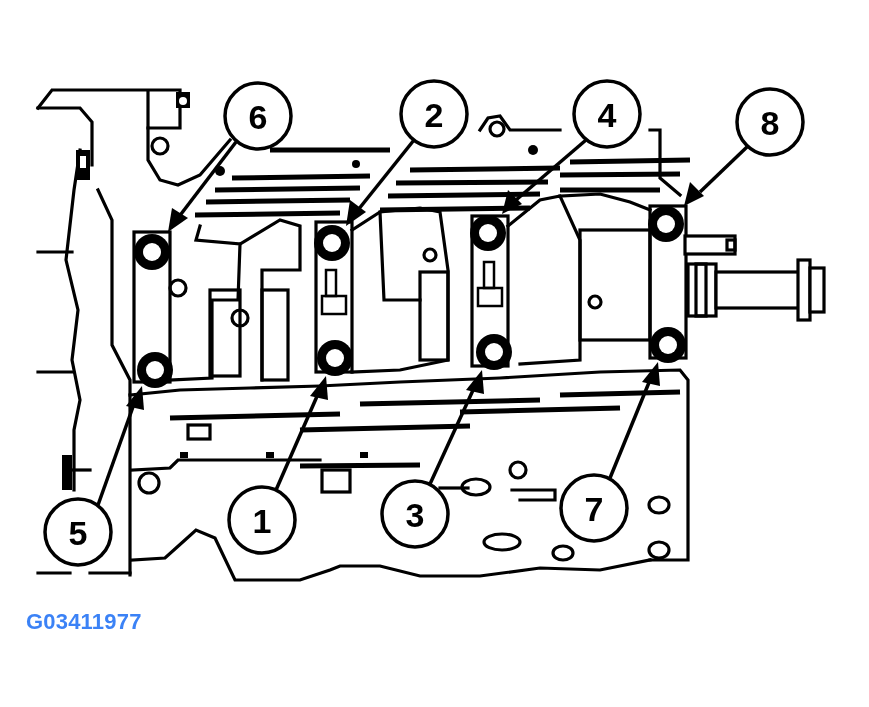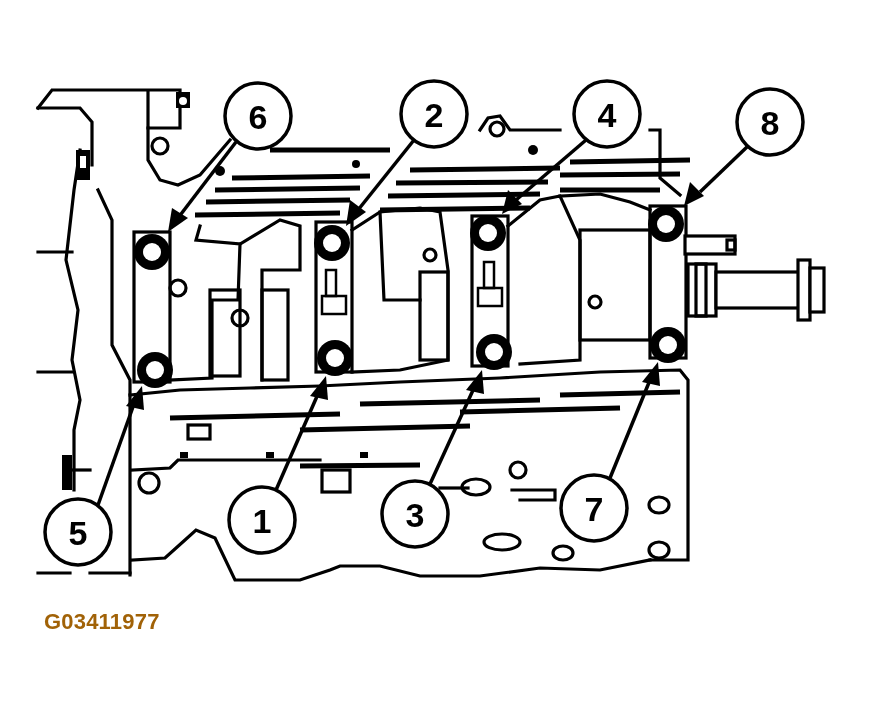--- a/index.html
+++ b/index.html
@@ -8,21 +8,21 @@
   #figure svg { display:block; }
   .line { stroke:#000; stroke-width:3.2; fill:none; stroke-linejoin:miter; stroke-linecap:square; }
   .thick { stroke:#000; stroke-width:5; fill:none; }
   .fillw { fill:#fff; }
   .callout-circle { fill:#fff; stroke:#000; stroke-width:3.5; }
   .callout-text { font-family:"Liberation Sans", sans-serif; font-weight:bold; font-size:34px; fill:#000; text-anchor:middle; dominant-baseline:central; }
   .bolt-outer { fill:#000; }
   .bolt-inner { fill:#fff; }
   .leader { stroke:#000; stroke-width:3.5; fill:none; }
   .arrowhead { fill:#000; }
-  #figure-id { position:absolute; left:44px; top:609px; font-size:22px; font-weight:bold; color:#a16207; letter-spacing:0.2px; font-family:"Liberation Sans", sans-serif; }
+  #figure-id { position:absolute; left:26px; top:609px; font-size:22px; font-weight:bold; color:#3b82f6; letter-spacing:0.2px; font-family:"Liberation Sans", sans-serif; }
 </style>
 </head>
 <body>
 
 <div id="figure">
 <svg width="869" height="600" viewBox="0 0 869 600" xmlns="http://www.w3.org/2000/svg">
 
   <g>
 
     <polyline class="line" points="38,108 52,90 180,90 180,128 148,128 148,90"></polyline>

